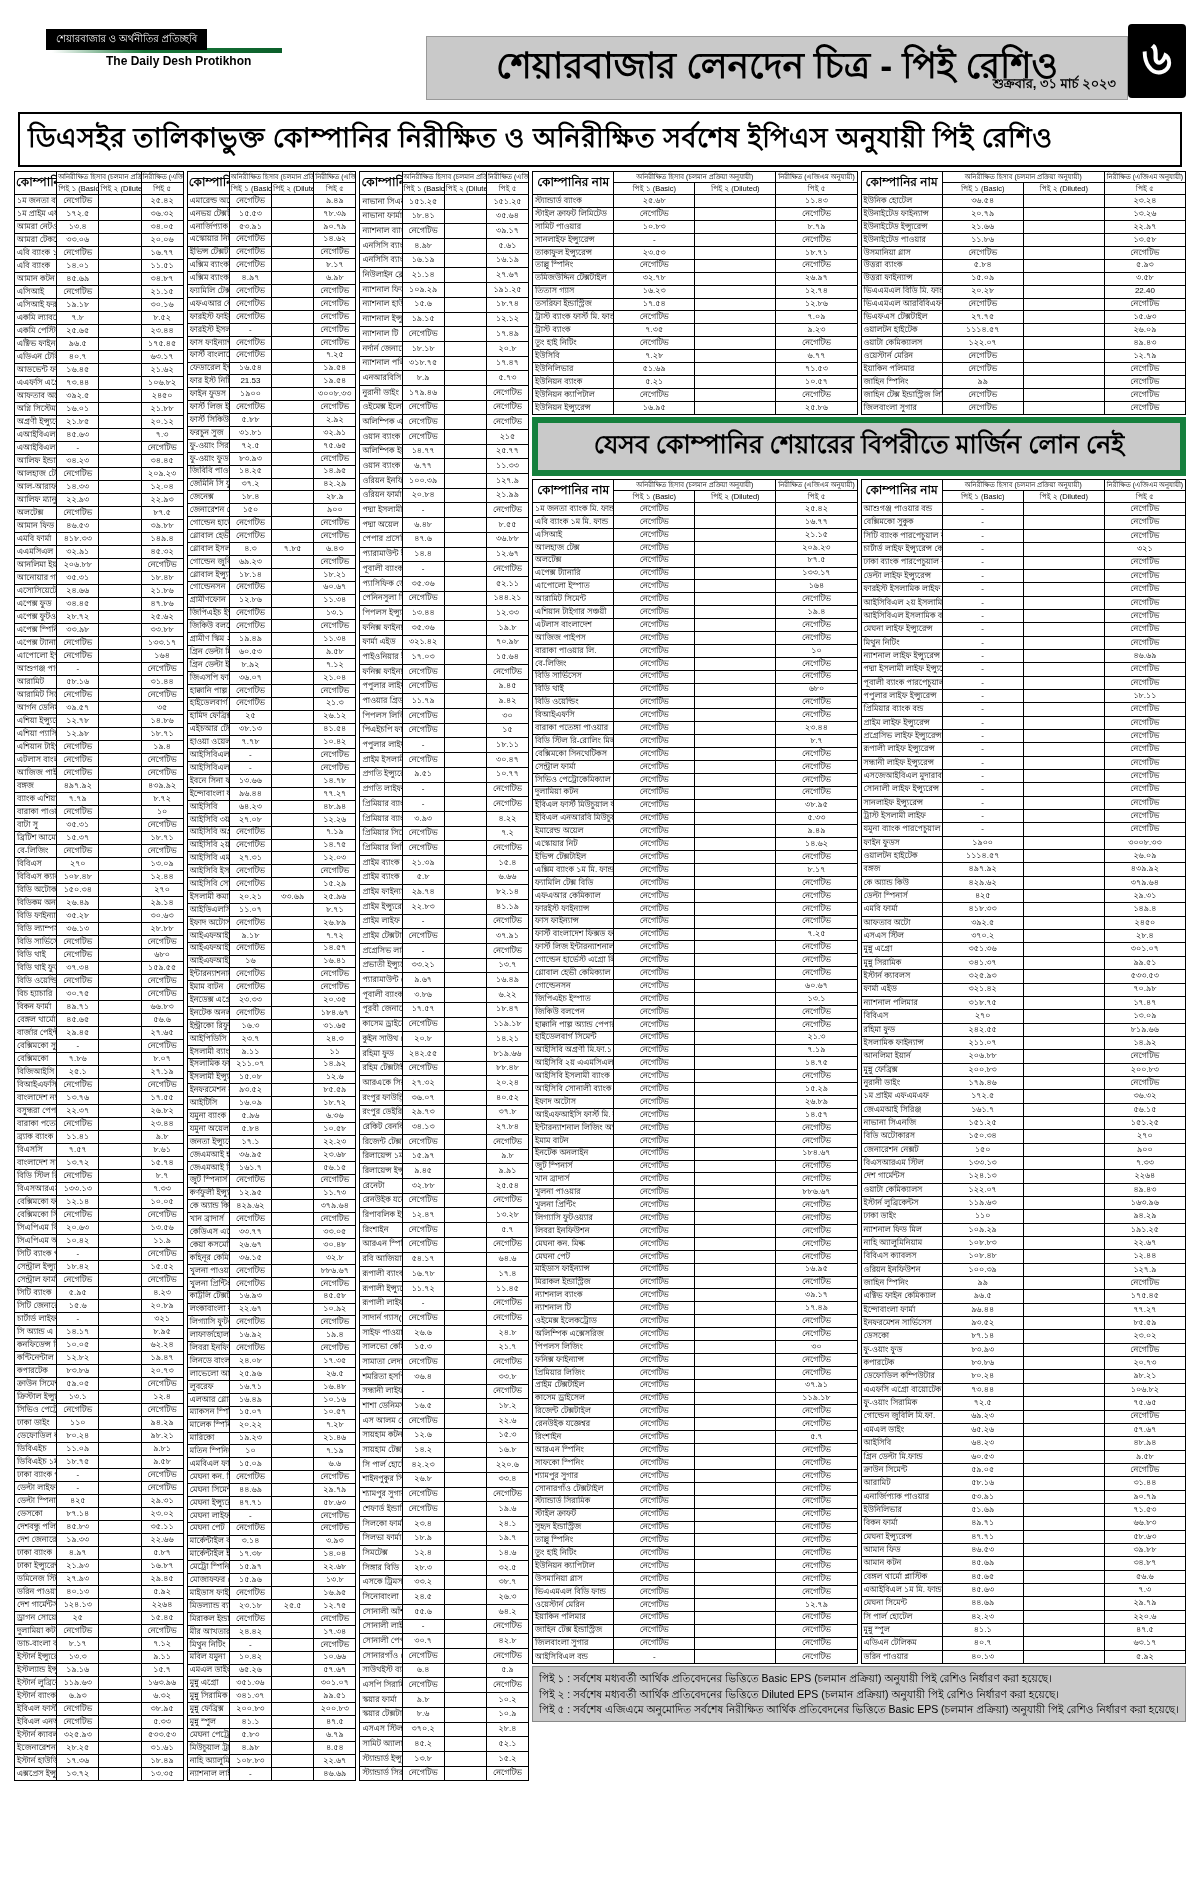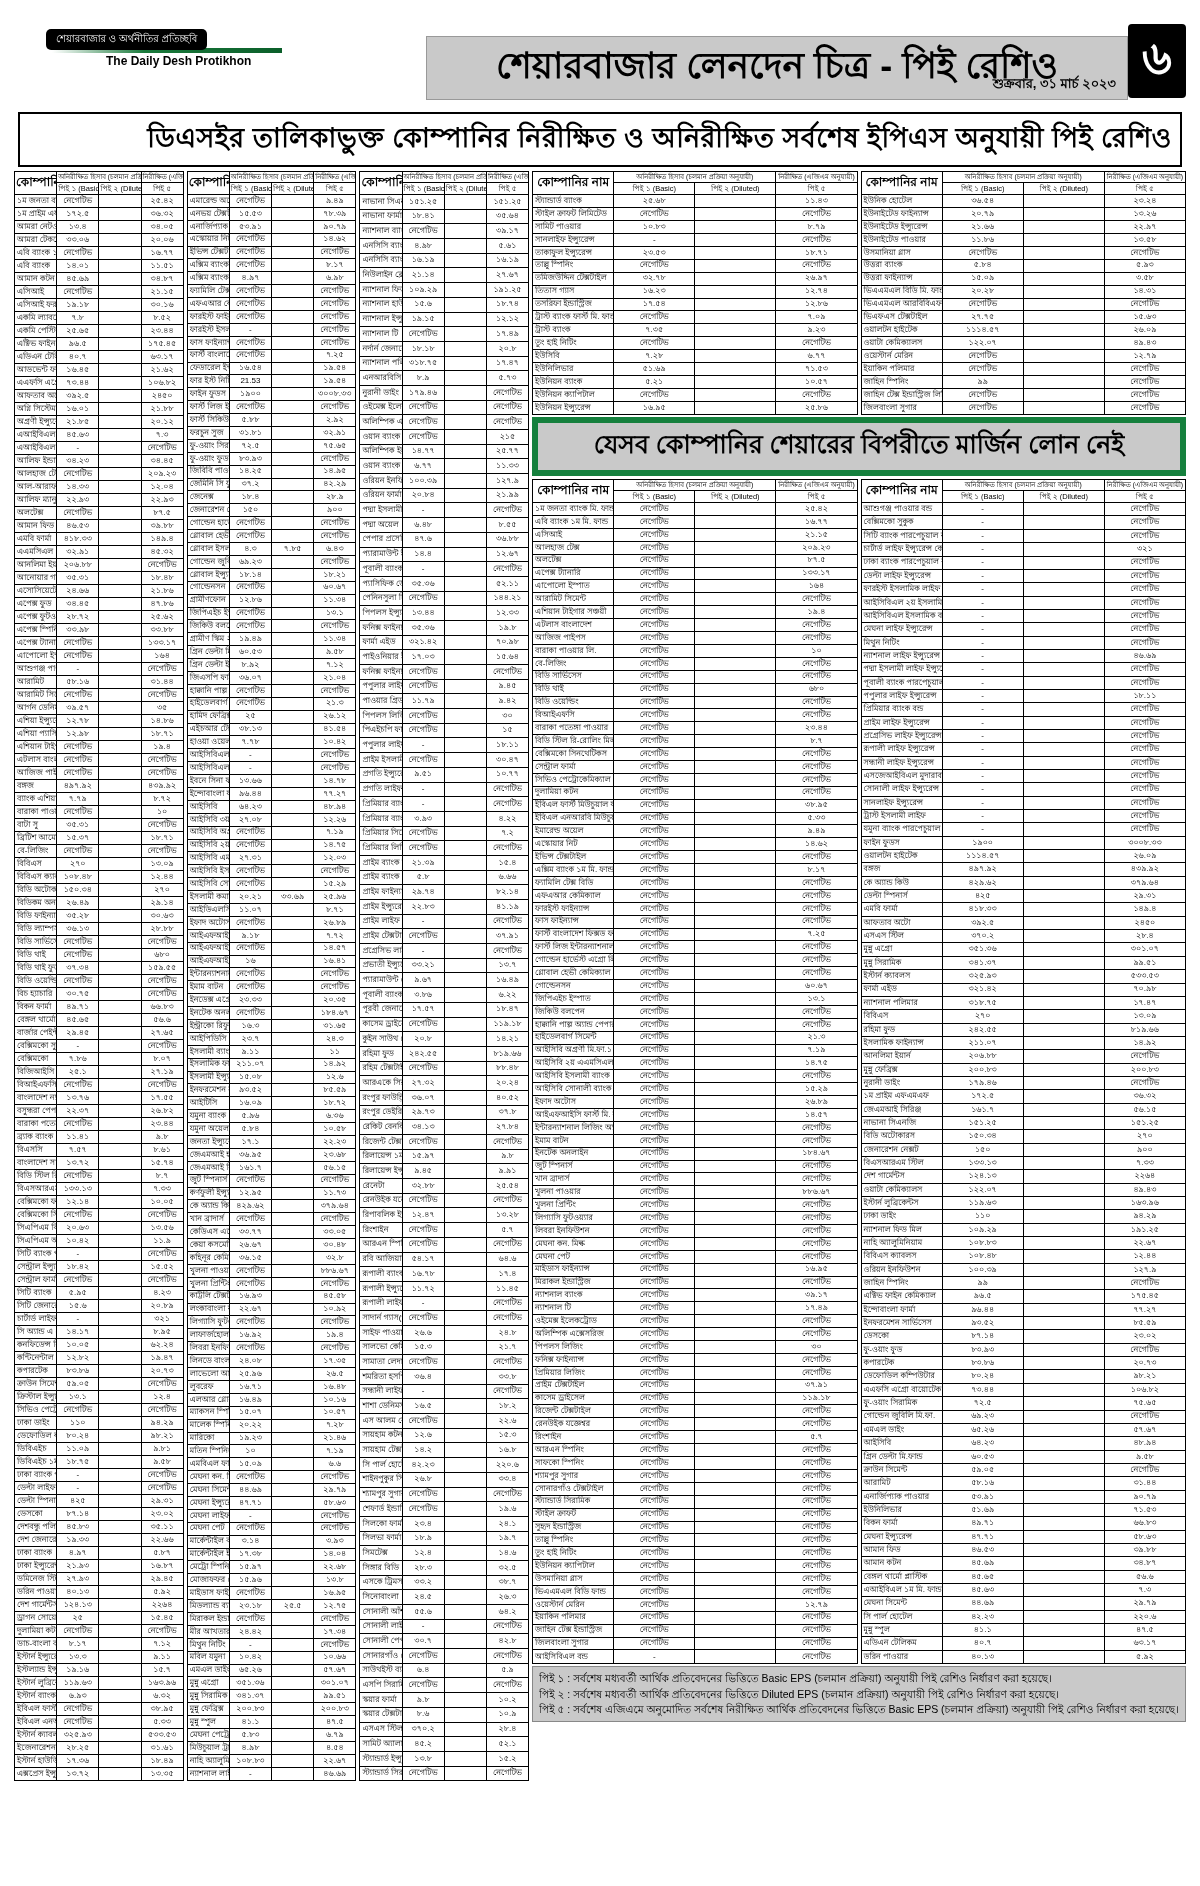--- a/index.html
+++ b/index.html
@@ -2,36 +2,36 @@
 <html><head>
 <meta charset="utf-8">
 <style>
   html,body{margin:0;padding:0;background:#e8e8e8;}
   .page{width:1200px;height:1886px;background:#fff;position:relative;overflow:hidden;
         font-family:"Liberation Sans","DejaVu Sans",sans-serif;color:#000;}
   
   .masthead{position:relative;height:78px;margin:28px 14px 0 14px;}
   .logo-block{position:absolute;left:28px;top:0;width:380px;}
   .logo-tagline{display:inline-block;background:#000;color:#fff;font-size:10px;
-        padding:2px 10px;border-radius:5px;margin-left:4px;}
+        padding:2px 10px;border-radius:0;margin-left:4px;}
   .logo-main{font-size:46px;font-weight:bold;letter-spacing:-1px;line-height:1.0;
         font-family:"Liberation Serif","DejaVu Serif",serif;}
   .logo-swoosh{height:5px;width:230px;margin:-2px 0 1px 10px;
         background:linear-gradient(90deg,#ffffff,#1a7a3c 40%,#0b5f2a);}
   .logo-sub{font-size:12px;font-weight:bold;margin-left:64px;}
   .title-box{position:absolute;left:412px;top:8px;width:700px;height:62px;
         background:#c9c9c9;border:1px solid #999;display:flex;align-items:center;justify-content:center;
         font-size:36px;font-weight:bold;}
   .date-text{position:absolute;right:70px;top:46px;font-size:13px;font-weight:bold;}
   .page-num{position:absolute;right:0px;top:-4px;width:58px;height:74px;background:#000;color:#fff;
         display:flex;align-items:center;justify-content:center;font-size:46px;font-weight:bold;
         border-radius:4px;}
   
   .subtitle{margin:6px 18px 4px 18px;border:2px solid #000;padding:3px 8px;
-        font-size:27px;font-weight:bold;text-align:right;letter-spacing:0.5px;}
+        font-size:27px;font-weight:bold;text-align:left;letter-spacing:0.5px;}
   
   .grid{display:grid;grid-template-columns:1fr 1fr 1fr 2.02fr;gap:3px;margin:0 14px;}
   .right-pane{display:flex;flex-direction:column;gap:3px;}
   .two-cols{display:grid;grid-template-columns:1fr 1fr;gap:3px;}
   table{width:100%;border-collapse:collapse;table-layout:fixed;border:1.5px solid #000;}
   th,td{border:0.8px solid #000;overflow:hidden;white-space:nowrap;}
   thead th{text-align:center;font-weight:normal;}
   .h-name{font-size:12px;font-weight:bold;}
   .h-grp{font-size:6.8px;line-height:1.15;padding:1px;}
   .h-sub{font-size:7.5px;line-height:1.1;padding:1px;}
@@ -2410,21 +2410,21 @@
               <tr>
                 <td class="c-name">উত্তরা ফাইন্যান্স</td>
                 <td class="c-num">১৫.০৯</td>
                 <td class="c-num"></td>
                 <td class="c-num">৩.৫৮</td>
               </tr>
               <tr>
                 <td class="c-name">ভিএএমএল বিডি মি. ফান্ড</td>
                 <td class="c-num">২০.২৮</td>
                 <td class="c-num"></td>
-                <td class="c-num">১৪.৩১</td>
+                <td class="c-num">22.40</td>
               </tr>
               <tr>
                 <td class="c-name">ভিএএমএল আরবিবিএফ</td>
                 <td class="c-num">নেগেটিভ</td>
                 <td class="c-num"></td>
                 <td class="c-num">নেগেটিভ</td>
               </tr>
               <tr>
                 <td class="c-name">ভিএফএস টেক্সটাইল</td>
                 <td class="c-num">২৭.৭৫</td>

